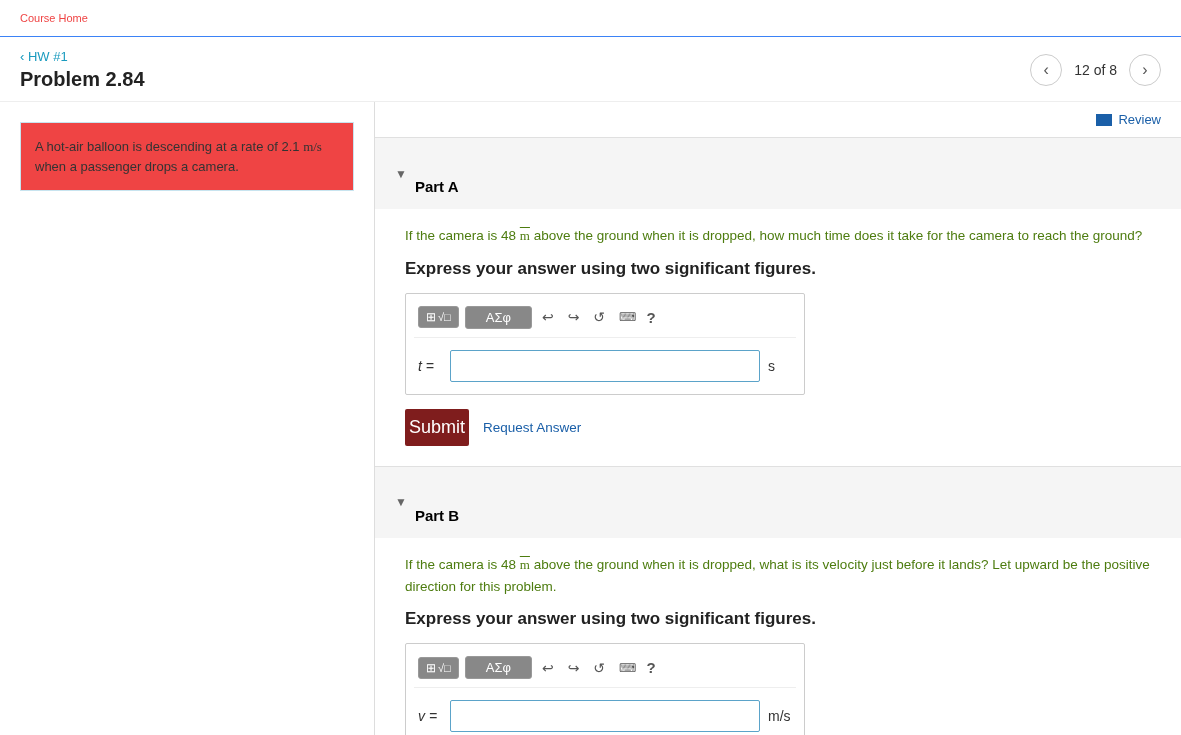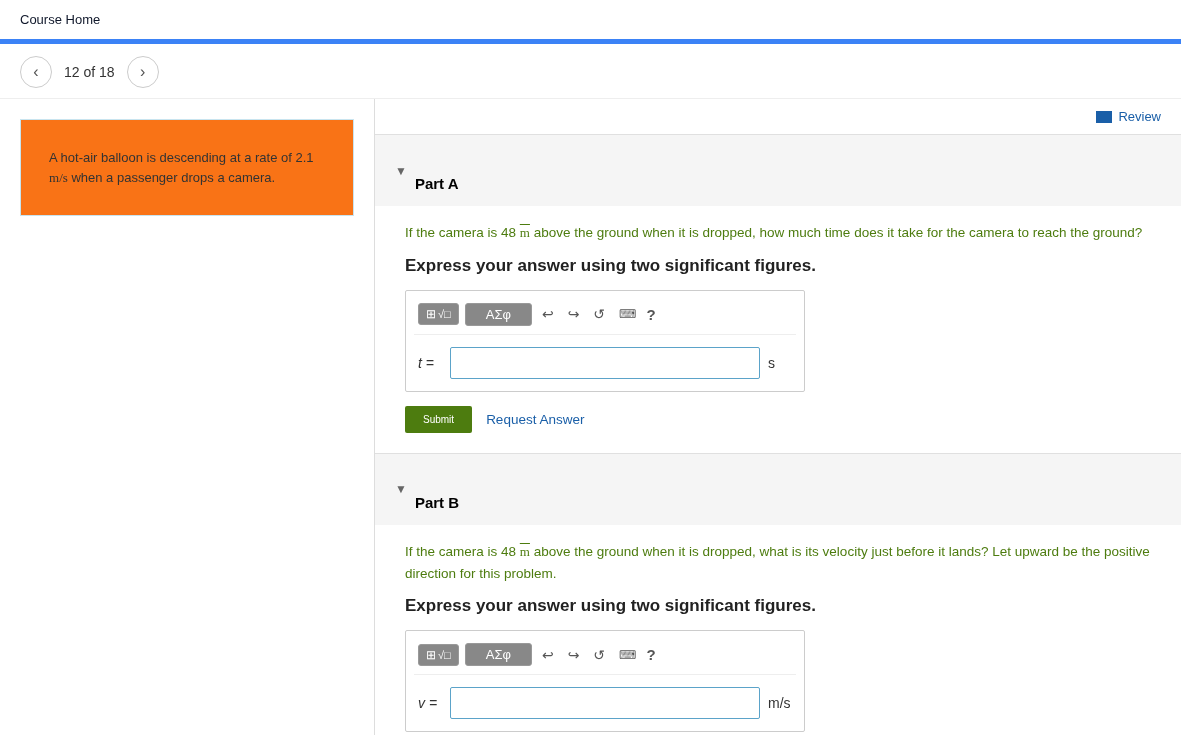--- a/index.html
+++ b/index.html
@@ -1,23 +1,23 @@
 <!DOCTYPE html>
 <html><head>
   <meta charset="utf-8">
   <style>
     * { box-sizing: border-box; margin: 0; padding: 0; }
     body { font-family: Arial, sans-serif; font-size: 14px; color: #333; background: #fff; }
 
     
     .top-nav {
       padding: 12px 20px;
-      border-bottom: 5px solid #3b82f6;
-      color: #0f172a;
-      font-size: 13px;
+      border-bottom: 1px solid #3b82f6;
+      color: #ef4444;
+      font-size: 11px;
     }
 
     
     .header-row {
       display: flex;
       align-items: center;
       justify-content: space-between;
       padding: 12px 20px 10px 20px;
       border-bottom: 1px solid #eee;
     }
@@ -72,23 +72,23 @@
 
     
     .sidebar {
       width: 375px;
       min-width: 375px;
       padding: 20px;
       border-right: 1px solid #ddd;
     }
 
     .problem-context {
-      background: #f97316;
+      background: #ef4444;
       border: 1px solid #c8e4ef;
-      padding: 28px;
+      padding: 14px;
       font-size: 13px;
       line-height: 1.5;
       color: #333;
     }
 
     
     .main-content {
       flex: 1;
       padding: 0;
     }
@@ -247,47 +247,51 @@
 
     
     .action-row {
       display: flex;
       align-items: center;
       gap: 14px;
       margin-top: 14px;
     }
 
     .submit-btn {
-      background: #4d7c0f;
+      background: #7f1d1d;
       color: #fff;
       border: none;
-      padding: 8px 18px;
-      font-size: 10px;
+      padding: 8px 4px;
+      font-size: 18px;
       border-radius: 2px;
       cursor: pointer;
     }
 
     .request-link {
       color: #1a5fa8;
       font-size: 13.5px;
       cursor: pointer;
       text-decoration: none;
     }
   </style>
 </head>
 <body>
 
 <div class="top-nav">
   <span style="cursor:pointer;">Course Home</span>
 </div>
 
 <div class="header-row">
+  <div class="header-left">
+    <a class="back-link">HW #1</a>
+    <span class="problem-title">Problem 2.84</span>
+  </div>
   <div class="header-right">
     <button class="nav-btn">‹</button>
-    <span class="page-indicator">12 of 18</span>
+    <span class="page-indicator">12 of 8</span>
     <button class="nav-btn">›</button>
   </div>
 </div>
 
 <div class="content-area">
 
   <div class="sidebar">
     <div class="problem-context">
       <span>A hot-air balloon is descending at a rate of 2.1 <span style="font-family:'Times New Roman',serif;">m</span><span style="font-family:'Times New Roman',serif;">/s</span> when a passenger drops a camera.</span>
     </div>

